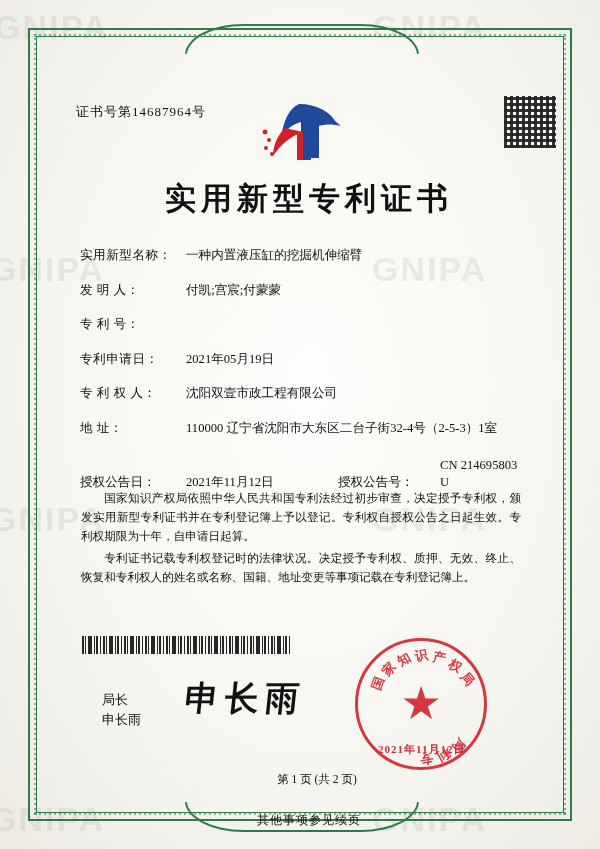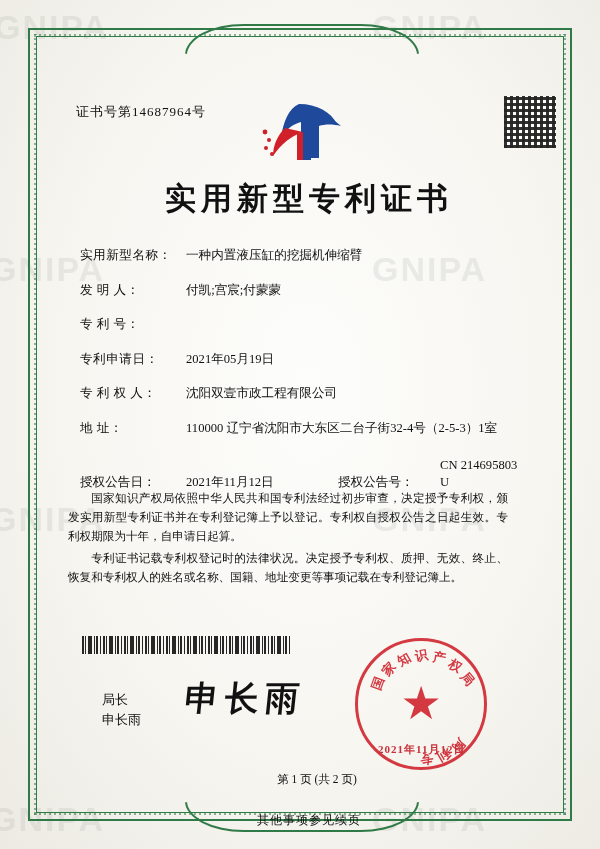--- a/index.html
+++ b/index.html
@@ -106,21 +106,21 @@
     position:absolute;left:80px;top:247px;width:440px;
     font-size:12.6px;color:#111;
   }
   .row{display:flex;margin-bottom:17.5px;line-height:17px;}
   .lab{width:106px;flex:none;letter-spacing:0.5px;}
   .val{flex:1;}
   .row2{display:flex;margin-bottom:17.5px;line-height:17px;align-items:flex-end;}
   .row2 .lab2{width:106px;flex:none;}
   .row2 .lab3{width:92px;flex:none;padding-left:22px;margin-top:20px;}
   .para{
-    position:absolute;left:68px;top:489px;width:440px;
+    position:absolute;left:81px;top:489px;width:440px;
     font-size:11.6px;color:#111;line-height:19px;text-align:justify;
   }
   .para p{margin:0 0 3px 0;text-indent:2em;}
   .barcode{
     position:absolute;left:82px;top:636px;width:210px;height:18px;
     background-image:
       repeating-linear-gradient(90deg,#111 0 1px,transparent 1px 3px),
       repeating-linear-gradient(90deg,#111 0 2px,transparent 2px 7px);
     opacity:.9;
   }

